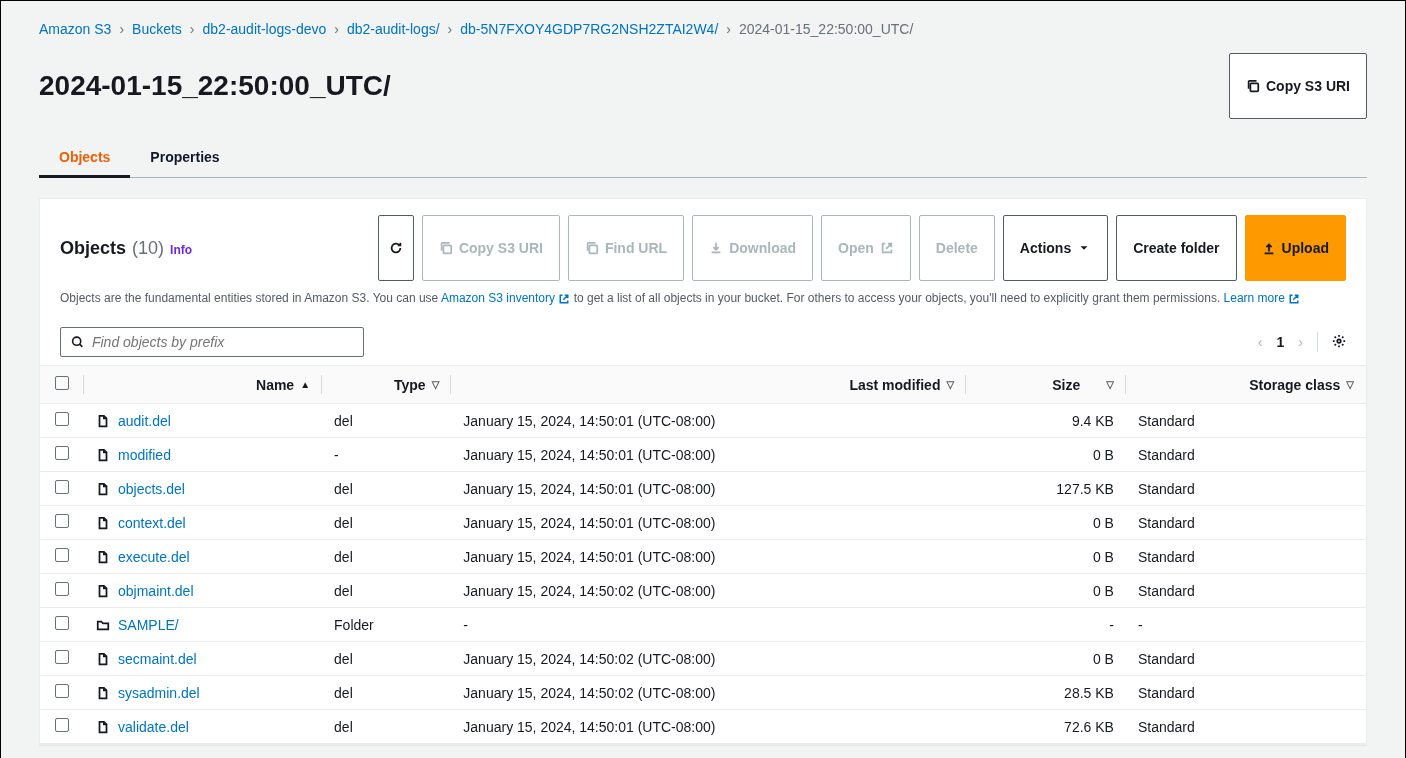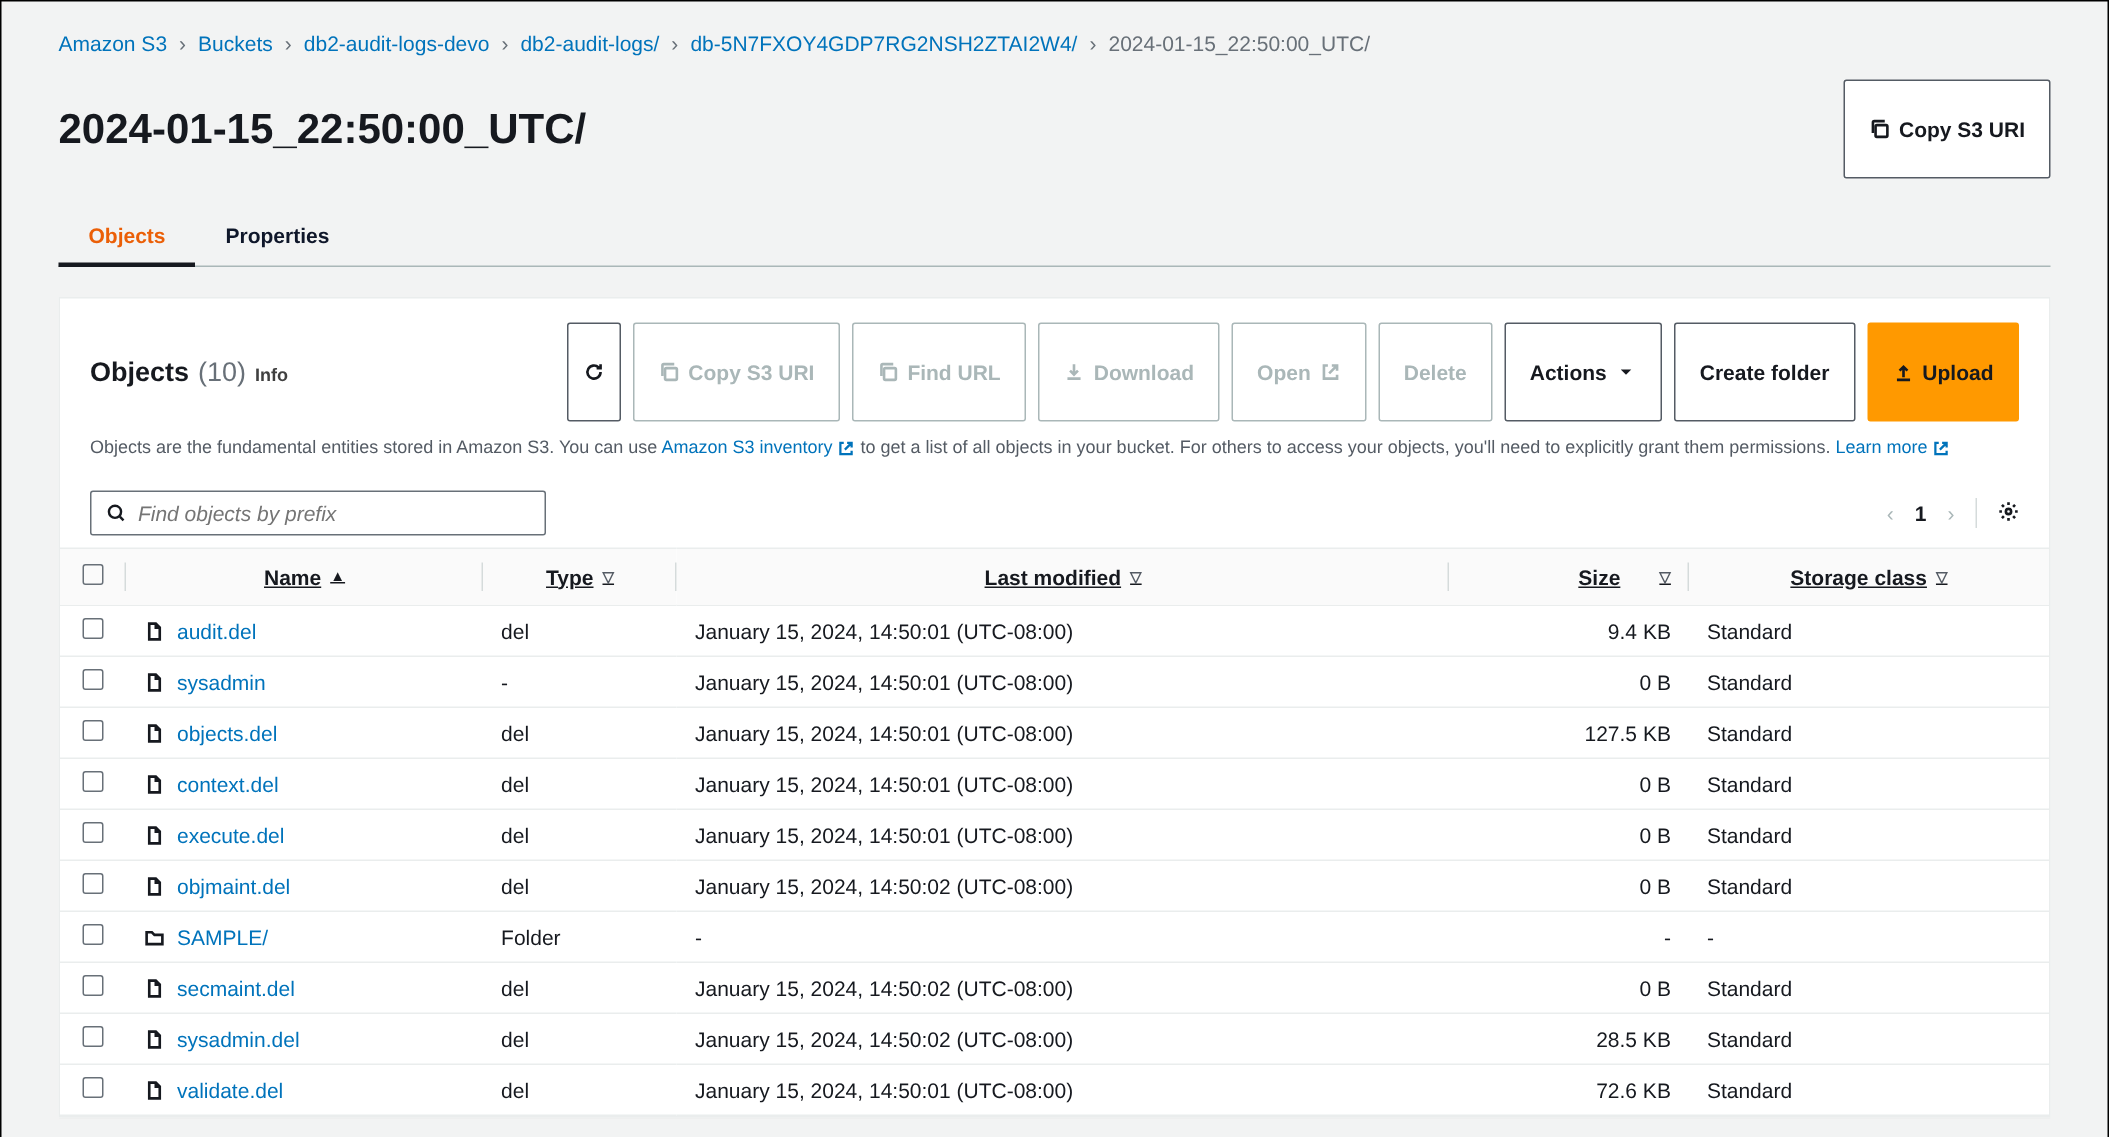--- a/index.html
+++ b/index.html
@@ -15,34 +15,34 @@
 .btn-primary { background: #ff9900; border-color: #ff9900; color: #16191f; }
 .btn-disabled { color: #aab7b8; border-color: #aab7b8; cursor: default; }
 .tabs { display: flex; border-bottom: 1px solid #aab7b8; margin-bottom: 20px; }
 .tab { padding: 10px 20px; font-weight: 700; color: #0f172a; cursor: pointer; }
 .tab.active { color: #eb5f07; border-bottom: 3px solid #16191f; margin-bottom: -1px; }
 .panel { background: #fff; border: 1px solid #eaeded; box-shadow: 0 1px 1px rgba(0,0,0,0.05); }
 .panel-header { padding: 16px 20px 12px; }
 .panel-title-row { display: flex; justify-content: space-between; align-items: center; gap: 8px; margin-bottom: 8px; flex-wrap: wrap; }
 .panel-title { font-size: 18px; font-weight: 700; display: flex; align-items: baseline; gap: 6px; }
 .panel-title .count { font-weight: 400; color: #687078; }
-.info-link { color: #404040; font-size: 12px; font-weight: 700; text-decoration: none; }
+.info-link { color: #6d28d9; font-size: 12px; font-weight: 700; text-decoration: none; }
 .btn-row { display: flex; gap: 8px; flex-wrap: wrap; }
 .desc { font-size: 12px; color: #545b64; line-height: 1.5; }
 .desc a { color: #0073bb; text-decoration: none; }
 .search-row { display: flex; justify-content: space-between; align-items: center; padding: 8px 20px; gap: 12px; }
 .search-box { display: flex; align-items: center; border: 1px solid #687078; border-radius: 2px; padding: 6px 10px; width: 304px; gap: 8px; }
 .search-box input { border: none; outline: none; font-size: 14px; width: 100%; font-style: italic; color: #687078; }
 .pager { display: flex; align-items: center; gap: 14px; }
 .pager .pg-btn { color: #aab7b8; cursor: default; }
 .pager .pg-num { font-weight: 700; }
 .pager .divider { width: 1px; height: 20px; background: #d5dbdb; }
 table { width: 100%; border-collapse: collapse; }
 thead th { text-align: left; font-weight: 700; padding: 10px 12px; border-top: 1px solid #eaeded; border-bottom: 1px solid #eaeded; background: #fafafa; font-size: 14px; position: relative; }
-thead th .th-inner { display: flex; align-items: center; justify-content: center; gap: 6px; text-decoration: underline; }
+thead th .th-inner { display: flex; align-items: center; justify-content: flex-end; gap: 6px; }
 thead th.right .th-inner .lbl-wrap { margin-left: auto; }
 thead th:not(:last-child)::after { content: ""; position: absolute; right: 0; top: 25%; height: 50%; width: 1px; background: #d5dbdb; }
 tbody td { padding: 8px 12px; border-bottom: 1px solid #eaeded; font-size: 14px; }
 tbody td.right { text-align: right; }
 .name-cell { display: flex; align-items: center; gap: 8px; }
 .name-cell a { color: #0073bb; text-decoration: none; }
 .chk { width: 14px; height: 14px; border: 1px solid #687078; border-radius: 2px; display: inline-block; }
 .chk-cell { width: 44px; text-align: center; }
 .sort-ic { font-size: 10px; }
 .filter-ic { font-size: 10px; color: #545b64; }
@@ -233,21 +233,21 @@
             <td>Standard</td>
           </tr>
           <tr>
             <td class="chk-cell"><span class="chk"></span></td>
             <td>
               <div class="name-cell">
                 <svg class="icon" viewBox="0 0 16 16">
                   <path d="M4 2h5l3 3v9H4z"></path>
                   <path d="M9 2v3h3"></path>
                 </svg>
-                <a href="#">sysadmin</a>
+                <a href="#">modified</a>
               </div>
             </td>
             <td>-</td>
             <td>January 15, 2024, 14:50:01 (UTC-08:00)</td>
             <td class="right">0 B</td>
             <td>Standard</td>
           </tr>
           <tr>
             <td class="chk-cell"><span class="chk"></span></td>
             <td>

